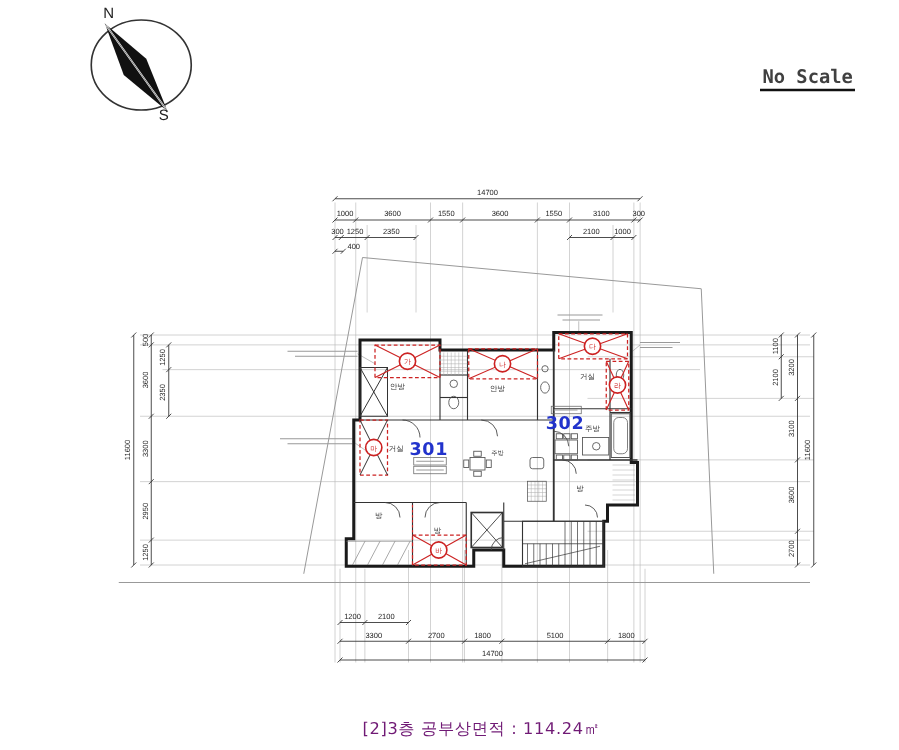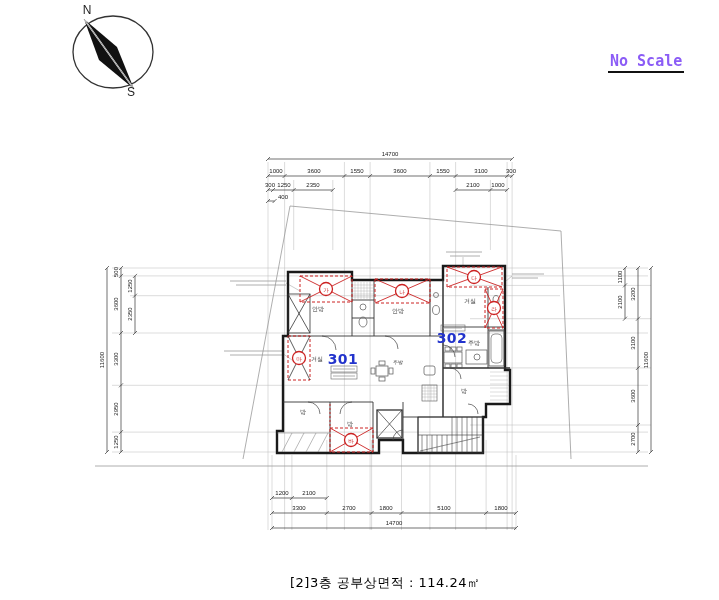--- a/index.html
+++ b/index.html
@@ -1,21 +1,21 @@
 <!DOCTYPE html>
 <html><head>
 <meta charset="utf-8">
 <style>
   html,body{margin:0;padding:0;background:#fff;}
   .canvas{position:relative;width:719px;height:600px;background:#ffffff;overflow:hidden;
           font-family:"Liberation Sans",sans-serif;}
   .scale-note{position:absolute;left:608px;top:52px;font-family:"DejaVu Sans Mono",monospace;
-              font-weight:bold;font-size:15px;color:#8b5cf6;border-bottom:2px solid #111;padding:0 2px 1px 2px;}
+              font-weight:bold;font-size:15px;color:#404040;border-bottom:2px solid #111;padding:0 2px 1px 2px;}
   .caption{position:absolute;left:290px;top:574px;font-family:"DejaVu Sans","Liberation Sans",sans-serif;
-           font-size:13px;letter-spacing:.5px;color:#000000;}
+           font-size:13px;letter-spacing:.5px;color:#701a75;}
   svg text{font-family:"Liberation Sans",sans-serif;}
   .dim{font-size:6px;fill:#222;}
   .room{font-size:6px;fill:#333;font-family:"DejaVu Sans",sans-serif;}
   .room-sm{font-size:5px;fill:#333;font-family:"DejaVu Sans",sans-serif;}
   .marker-t{font-size:5.5px;fill:#cc2222;font-family:"DejaVu Sans",sans-serif;}
   .unit{font-size:14px;font-weight:bold;fill:#2233cc;letter-spacing:.5px;font-family:"DejaVu Sans",sans-serif;}
   .compass-t{font-size:12px;fill:#222;}
 </style>
 </head>
 <body>

